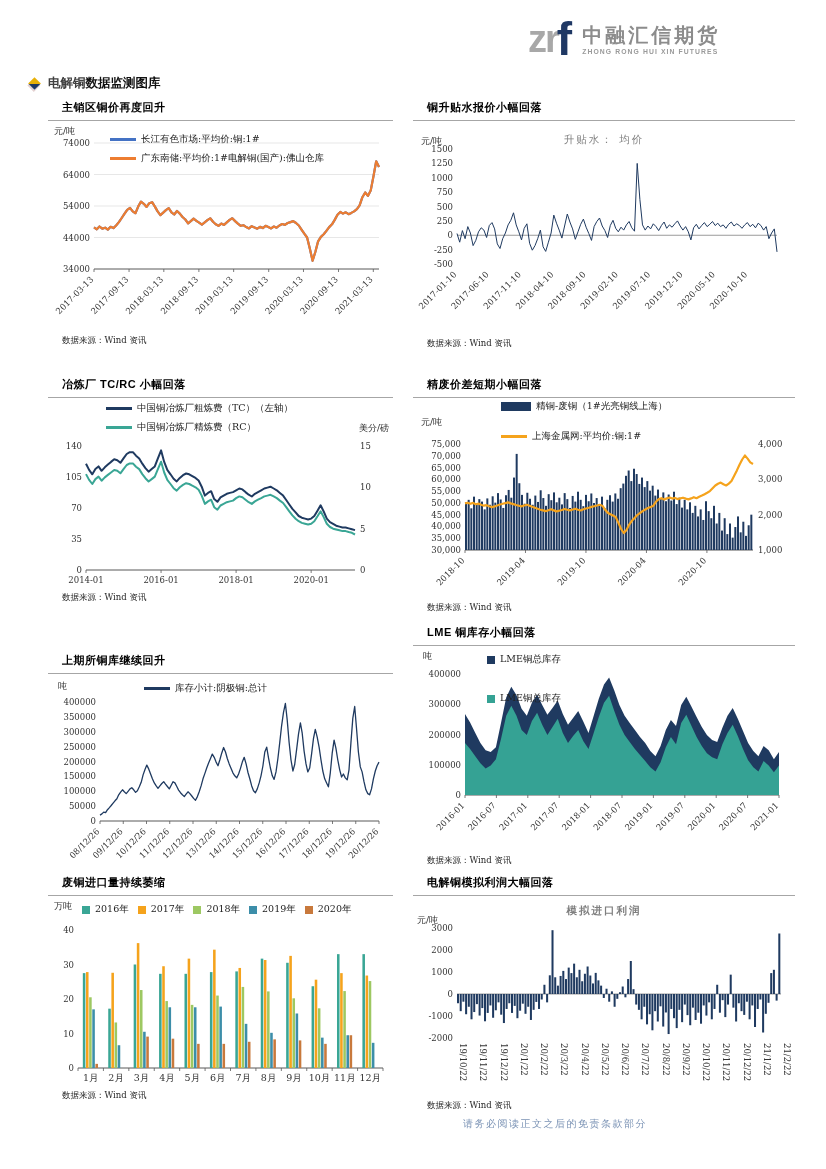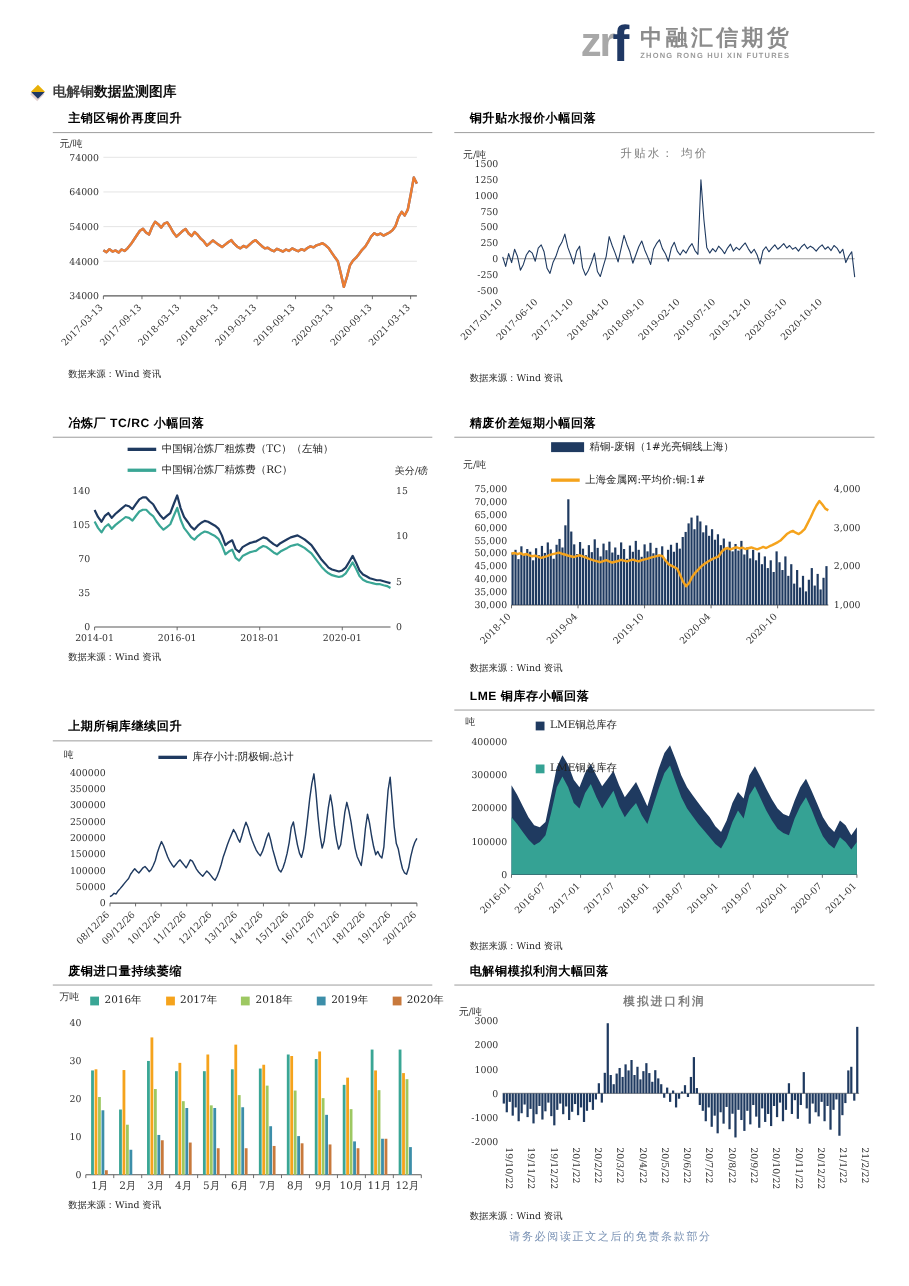--- a/index.html
+++ b/index.html
@@ -80,21 +80,30 @@
           <line x1="220.70499999999998" x2="220.70499999999998" y1="146" y2="149" stroke="#595959" stroke-width="0.8"></line>
           <text text-anchor="end" transform="translate(255.475,157) rotate(-45)" class="tick">2020-03-13</text>
           <line x1="255.475" x2="255.475" y1="146" y2="149" stroke="#595959" stroke-width="0.8"></line>
           <text text-anchor="end" transform="translate(290.53,157) rotate(-45)" class="tick">2020-09-13</text>
           <line x1="290.53" x2="290.53" y1="146" y2="149" stroke="#595959" stroke-width="0.8"></line>
           <text text-anchor="end" transform="translate(325.3,157) rotate(-45)" class="tick">2021-03-13</text>
           <line x1="325.3" x2="325.3" y1="146" y2="149" stroke="#595959" stroke-width="0.8"></line>
           <line x1="46" x2="331" y1="146" y2="146" stroke="#595959" stroke-width="1"></line>
           <polyline points="46.0,104.4 48.8,106.3 51.5,103.5 54.3,105.7 57.1,104.7 59.8,106.6 62.6,103.8 65.4,105.1 68.1,102.5 70.9,99.1 73.7,95.0 76.4,90.9 79.2,86.8 82.0,84.9 84.7,88.4 87.5,90.2 90.3,83.3 93.0,78.6 95.8,80.8 98.6,83.9 101.3,80.2 104.1,79.2 106.9,83.6 109.6,88.4 112.4,92.1 115.2,89.6 117.9,87.1 120.7,85.2 123.5,89.3 126.2,91.5 129.0,88.0 131.8,90.6 134.5,94.0 137.3,96.5 140.1,100.3 142.8,98.1 145.6,95.6 148.4,97.8 151.1,99.7 153.9,101.6 156.7,99.4 159.4,97.2 162.2,95.3 165.0,98.8 167.7,101.3 170.5,102.8 173.3,100.6 176.0,101.9 178.8,99.4 181.6,96.9 184.3,95.3 187.1,98.1 189.9,100.6 192.7,102.8 195.4,102.2 198.2,104.1 201.0,105.4 203.7,103.2 206.5,104.4 209.3,105.7 212.0,103.8 214.8,105.1 217.6,102.8 220.3,104.1 223.1,105.4 225.9,103.5 228.6,104.7 231.4,102.5 234.2,101.0 236.9,101.9 239.7,100.0 242.5,99.1 245.2,98.1 248.0,100.0 250.8,102.5 253.5,106.6 256.3,110.7 259.1,114.5 261.8,125.5 264.6,137.8 267.4,128.7 270.1,118.3 272.9,113.9 275.7,111.3 278.4,107.9 281.2,104.1 284.0,101.3 286.7,96.9 289.5,91.8 292.3,89.0 295.0,90.6 297.8,89.3 300.6,91.2 303.3,89.9 306.1,88.4 308.9,86.2 311.6,82.4 314.4,74.2 317.2,69.5 319.9,72.9 322.7,67.6 325.5,53.1 328.2,38.3 331.0,43.9 " fill="none" stroke="#4472c4" stroke-width="2.2" stroke-linejoin="round"></polyline>
           <polyline points="46.0,104.4 48.8,106.3 51.5,103.5 54.3,105.7 57.1,104.7 59.8,106.6 62.6,103.8 65.4,105.1 68.1,102.5 70.9,99.1 73.7,95.0 76.4,90.9 79.2,86.8 82.0,84.9 84.7,88.4 87.5,90.2 90.3,83.3 93.0,78.6 95.8,80.8 98.6,83.9 101.3,80.2 104.1,79.2 106.9,83.6 109.6,88.4 112.4,92.1 115.2,89.6 117.9,87.1 120.7,85.2 123.5,89.3 126.2,91.5 129.0,88.0 131.8,90.6 134.5,94.0 137.3,96.5 140.1,100.3 142.8,98.1 145.6,95.6 148.4,97.8 151.1,99.7 153.9,101.6 156.7,99.4 159.4,97.2 162.2,95.3 165.0,98.8 167.7,101.3 170.5,102.8 173.3,100.6 176.0,101.9 178.8,99.4 181.6,96.9 184.3,95.3 187.1,98.1 189.9,100.6 192.7,102.8 195.4,102.2 198.2,104.1 201.0,105.4 203.7,103.2 206.5,104.4 209.3,105.7 212.0,103.8 214.8,105.1 217.6,102.8 220.3,104.1 223.1,105.4 225.9,103.5 228.6,104.7 231.4,102.5 234.2,101.0 236.9,101.9 239.7,100.0 242.5,99.1 245.2,98.1 248.0,100.0 250.8,102.5 253.5,106.6 256.3,110.7 259.1,114.5 261.8,125.5 264.6,137.8 267.4,128.7 270.1,118.3 272.9,113.9 275.7,111.3 278.4,107.9 281.2,104.1 284.0,101.3 286.7,96.9 289.5,91.8 292.3,89.0 295.0,90.6 297.8,89.3 300.6,91.2 303.3,89.9 306.1,88.4 308.9,86.2 311.6,82.4 314.4,74.2 317.2,69.5 319.9,72.9 322.7,67.6 325.5,53.1 328.2,38.3 331.0,43.9 " fill="none" stroke="#ed7d31" stroke-width="2.2" stroke-linejoin="round"></polyline>
-        </svg><div class="unit" style="left: 6px; top: 2px;">元/吨</div></div>
+        </svg><div class="legend" style="left: 62px; top: 10px; flex-direction: column; gap: 6px;">
+          <span class="item">
+            <span class="sw-line" style="background: rgb(68, 114, 196);"></span>
+            <span class="lbl">长江有色市场:平均价:铜:1#</span>
+          </span>
+          <span class="item">
+            <span class="sw-line" style="background: rgb(237, 125, 49);"></span>
+            <span class="lbl">广东南储:平均价:1#电解铜(国产):佛山仓库</span>
+          </span>
+        </div><div class="unit" style="left: 6px; top: 2px;">元/吨</div></div>
     <div class="src">数据来源：Wind 资讯</div>
   </section>
 
   <section class="panel" style="left:413px;top:100px;width:382px;">
     <h3>铜升贴水报价小幅回落</h3>
     <div class="chart" style="width: 382px; height: 215px;"><svg width="382" height="215">
           <text x="40" y="144" text-anchor="end" class="tick">-500</text>
           <text x="40" y="129.625" text-anchor="end" class="tick">-250</text>
           <text x="40" y="115.25" text-anchor="end" class="tick">0</text>
           <text x="40" y="100.875" text-anchor="end" class="tick">250</text>
@@ -135,21 +144,21 @@
           <line x1="38" x2="38" y1="170" y2="173" stroke="#595959" stroke-width="0.8"></line>
           <text x="113.051" y="183" text-anchor="middle" class="tick">2016-01</text>
           <line x1="113.051" x2="113.051" y1="170" y2="173" stroke="#595959" stroke-width="0.8"></line>
           <text x="188.102" y="183" text-anchor="middle" class="tick">2018-01</text>
           <line x1="188.102" x2="188.102" y1="170" y2="173" stroke="#595959" stroke-width="0.8"></line>
           <text x="263.153" y="183" text-anchor="middle" class="tick">2020-01</text>
           <line x1="263.153" x2="263.153" y1="170" y2="173" stroke="#595959" stroke-width="0.8"></line>
           <line x1="38" x2="307" y1="170" y2="170" stroke="#595959" stroke-width="1"></line>
           <polyline points="38.0,63.7 41.1,69.9 44.3,74.3 47.4,69.0 50.5,66.4 53.6,70.8 56.8,67.3 59.9,64.6 63.0,61.9 66.2,59.3 69.3,60.2 72.4,62.8 75.5,58.4 78.7,54.0 81.8,52.2 84.9,52.2 88.0,55.7 91.2,58.4 94.3,63.7 97.4,68.1 100.6,71.7 103.7,69.0 106.8,66.4 109.9,58.4 113.1,50.4 116.2,61.9 119.3,69.9 122.5,74.3 125.6,78.8 128.7,81.4 131.8,77.9 135.0,75.2 138.1,73.5 141.2,74.3 144.3,76.1 147.5,77.9 150.6,80.5 153.7,86.7 156.9,95.6 160.0,92.9 163.1,91.2 166.2,99.1 169.4,101.8 172.5,97.4 175.6,95.6 178.8,93.8 181.9,92.9 185.0,92.1 188.1,90.3 191.3,88.5 194.4,89.4 197.5,92.1 200.7,94.7 203.8,96.5 206.9,93.8 210.0,92.1 213.2,90.3 216.3,88.5 219.4,87.6 222.5,86.7 225.7,88.5 228.8,90.3 231.9,92.9 235.1,95.6 238.2,100.0 241.3,104.5 244.4,108.9 247.6,112.4 250.7,116.0 253.8,117.7 257.0,118.6 260.1,119.5 263.2,118.6 266.3,116.0 269.5,110.7 272.6,105.3 275.7,111.5 278.8,118.6 282.0,122.2 285.1,123.9 288.2,125.7 291.4,126.6 294.5,127.5 297.6,127.5 300.7,128.4 303.9,129.3 307.0,130.1 " fill="none" stroke="#1f3a60" stroke-width="2" stroke-linejoin="round"></polyline>
           <polyline points="38.0,74.1 41.1,79.9 44.3,84.0 47.4,79.1 50.5,76.6 53.6,80.7 56.8,77.4 59.9,74.9 63.0,72.5 66.2,70.0 69.3,70.8 72.4,73.3 75.5,69.1 78.7,65.0 81.8,63.4 84.9,63.4 88.0,66.7 91.2,69.1 94.3,74.1 97.4,78.2 100.6,81.5 103.7,79.1 106.8,76.6 109.9,69.1 113.1,61.7 116.2,72.5 119.3,79.9 122.5,84.0 125.6,88.2 128.7,90.6 131.8,87.3 135.0,84.9 138.1,83.2 141.2,84.0 144.3,85.7 147.5,87.3 150.6,89.8 153.7,95.6 156.9,103.9 160.0,101.4 163.1,99.7 166.2,107.2 169.4,109.7 172.5,105.5 175.6,103.9 178.8,102.2 181.9,101.4 185.0,100.6 188.1,98.1 191.3,96.4 194.4,97.3 197.5,99.7 200.7,102.2 203.8,103.9 206.9,101.4 210.0,99.7 213.2,98.1 216.3,96.4 219.4,95.6 222.5,94.8 225.7,96.4 228.8,98.1 231.9,100.6 235.1,103.0 238.2,107.2 241.3,111.3 244.4,115.4 247.6,118.7 250.7,121.2 253.8,122.9 257.0,123.7 260.1,124.5 263.2,123.7 266.3,121.2 269.5,116.3 272.6,111.3 275.7,117.1 278.8,123.7 282.0,127.0 285.1,128.7 288.2,129.5 291.4,130.3 294.5,131.1 297.6,131.1 300.7,132.0 303.9,132.8 307.0,134.5 " fill="none" stroke="#3aa695" stroke-width="2" stroke-linejoin="round"></polyline>
-        </svg><div class="legend" style="left: 68px; top: 2px; flex-direction: column; gap: 6px;">
+        </svg><div class="legend" style="left: 58px; top: 2px; flex-direction: column; gap: 6px;">
           <span class="item">
             <span class="sw-line" style="background: rgb(31, 58, 96);"></span>
             <span class="lbl">中国铜冶炼厂粗炼费（TC）（左轴）</span>
           </span>
           <span class="item">
             <span class="sw-line" style="background: rgb(58, 166, 149);"></span>
             <span class="lbl">中国铜冶炼厂精炼费（RC）</span>
           </span>
         </div><div class="unit" style="right: 4px; top: 22px;">美分/磅</div></div>
     <div class="src">数据来源：Wind 资讯</div>
@@ -485,21 +494,21 @@
           <rect x="47.435833333333335" y="165.85999999999999" width="2.5516666666666667" height="4.140000000000015" fill="#c8793c"></rect>
           <rect x="98.26916666666668" y="138.605" width="2.5516666666666667" height="31.39500000000001" fill="#c8793c"></rect>
           <rect x="123.68583333333333" y="140.675" width="2.5516666666666667" height="29.32499999999999" fill="#c8793c"></rect>
           <rect x="149.10250000000002" y="145.85" width="2.5516666666666667" height="24.150000000000006" fill="#c8793c"></rect>
           <rect x="174.51916666666668" y="145.85" width="2.5516666666666667" height="24.150000000000006" fill="#c8793c"></rect>
           <rect x="199.93583333333333" y="143.78" width="2.5516666666666667" height="26.22" fill="#c8793c"></rect>
           <rect x="225.35250000000002" y="141.365" width="2.5516666666666667" height="28.63499999999999" fill="#c8793c"></rect>
           <rect x="250.76916666666668" y="142.4" width="2.5516666666666667" height="27.599999999999994" fill="#c8793c"></rect>
           <rect x="276.18583333333333" y="145.85" width="2.5516666666666667" height="24.150000000000006" fill="#c8793c"></rect>
           <rect x="301.6025" y="137.225" width="2.5516666666666667" height="32.775000000000006" fill="#c8793c"></rect>
-        </svg><div class="legend" style="left: 34px; top: 5px; flex-direction: row; gap: 22px;">
+        </svg><div class="legend" style="left: 34px; top: 5px; flex-direction: row; gap: 9px;">
           <span class="item">
             <span class="sw-square" style="background: rgb(58, 166, 149);"></span>
             <span class="lbl">2016年</span>
           </span>
           <span class="item">
             <span class="sw-square" style="background: rgb(245, 163, 28);"></span>
             <span class="lbl">2017年</span>
           </span>
           <span class="item">
             <span class="sw-square" style="background: rgb(157, 200, 98);"></span>

